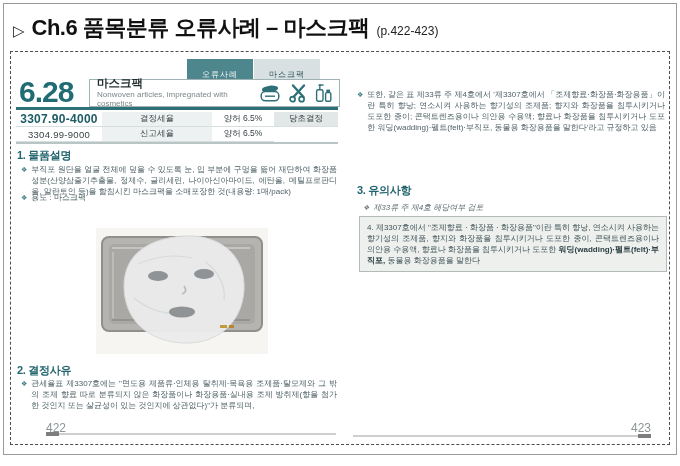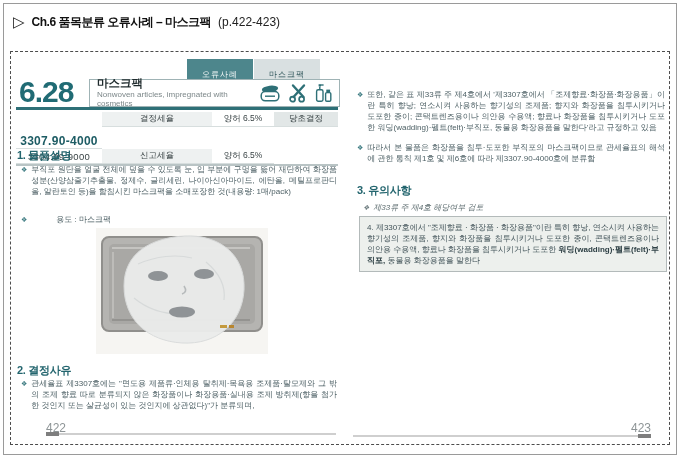--- a/index.html
+++ b/index.html
@@ -7,21 +7,21 @@
     position:relative;width:680px;height:466px;background:#ffffff;
     font-family:"Liberation Sans", sans-serif;overflow:hidden;
   }
   .outer-frame{
     position:absolute;left:3px;top:3px;width:672px;height:450px;
     border:1px solid #9a9a9a;background:#fff;
   }
   
   .header{position:absolute;left:13px;top:13px;display:flex;align-items:baseline;gap:7px;}
   .marker{font-size:15px;color:#222;line-height:1;transform:translateY(1px);}
-  .h-title{font-size:12px;font-weight:bold;color:#111;letter-spacing:-0.5px;}
+  .h-title{font-size:22px;font-weight:bold;color:#111;letter-spacing:-0.5px;}
   .h-pages{font-size:12px;color:#222;}
   
   .inner-box{
     position:absolute;left:10px;top:51px;width:658px;height:392px;
     border:1px dashed #4c4c4c;background:#fff;
   }
   .abs{position:absolute;}
   
   .tab{height:30px;width:66px;font-size:8px;display:flex;align-items:center;justify-content:center;letter-spacing:1px;}
   .tab-active{background:#4d868c;color:#f2f7f7;}
@@ -34,21 +34,21 @@
   }
   .item-title{font-size:11.5px;font-weight:bold;color:#1e2a2c;line-height:1.1;}
   .item-sub{font-size:8px;color:#7c8789;line-height:1.2;}
   .teal-rule{background:#2e7077;height:3px;}
   .icon-row{display:flex;align-items:center;gap:7px;}
   
   .hsk-table{display:grid;grid-template-columns:86px 110px 62px 64px;width:322px;border-bottom:2px solid #b9c4c5;}
   .cell{height:14px;display:flex;align-items:center;justify-content:center;font-size:8.5px;border-bottom:1px solid #d7dede;}
   .cell-label1{background:#47818a;color:#fff;letter-spacing:0.5px;}
   .cell-label2{background:#e2e7e7;color:#3a4446;}
-  .cell-code1{font-size:12px;font-weight:bold;color:#1d5c64;letter-spacing:0.3px;margin-top:22px;}
+  .cell-code1{font-size:12px;font-weight:bold;color:#1d5c64;letter-spacing:0.3px;}
   .cell-code2{font-size:9.5px;color:#3a4446;letter-spacing:0.3px;}
   .cell-mid{background:#eef1f1;color:#3a4446;}
   .cell-rate{color:#3a4446;}
   
   .sec-heading{font-size:11px;font-weight:bold;color:#23656e;letter-spacing:-0.3px;}
   .bullet{display:flex;align-items:flex-start;}
   .bglyph{font-size:7px;color:#3b7a80;margin-right:4px;line-height:11px;flex:none;}
   .btext{font-size:8px;color:#4e6166;line-height:11px;text-align:justify;}
   .small-check .bglyph{color:#6d7c7f;}
   .small-check .btext{color:#5a6a6d;}
@@ -129,21 +129,21 @@
       <div class="cell cell-code2">3304.99-9000</div>
       <div class="cell cell-mid">신고세율</div>
       <div class="cell cell-rate">양허 6.5%</div>
     </div>
 
     <div class="abs sec-heading" style="left:6px;top:96px;">1. 물품설명</div>
     <div class="abs bullet" style="left:10px;top:112px;width:316px;">
       <span class="bglyph">❖</span>
       <span class="btext">부직포 원단을 얼굴 전체에 덮을 수 있도록 눈, 입 부분에 구멍을 뚫어 재단하여 화장품 성분(산양삼줄기추출물, 정제수, 글리세린, 나이아신아마이드, 에탄올, 메틸프로판디올, 알란토인 등)을 함침시킨 마스크팩을 소매포장한 것(내용량: 1매/pack)</span>
     </div>
-    <div class="abs bullet" style="left:10px;top:162px;width:316px;gap:25px;">
+    <div class="abs bullet" style="left:10px;top:140px;width:316px;">
       <span class="bglyph">❖</span>
       <span class="btext">용도 : 마스크팩</span>
     </div>
 
     <div class="abs photo" style="left:85px;top:176px;width:172px;height:126px;">
       <svg width="172" height="126" viewBox="0 0 172 126">
         <rect x="0" y="0" width="172" height="126" fill="#f6f5f2"></rect>
         <rect x="6" y="9" width="160" height="94" rx="7" fill="#b5b4b1" stroke="#908f8c" stroke-width="2"></rect>
         <rect x="13" y="16" width="146" height="80" rx="5" fill="#a9a8a5"></rect>
         <line x1="16" y1="20" x2="154" y2="20" stroke="#cfcecb" stroke-width="1.4"></line>
@@ -168,24 +168,20 @@
 
     <div class="abs pgnum" style="left:35px;top:369px;">422</div>
     <div class="abs foot-line" style="left:35px;top:381px;width:290px;">
       <span class="foot-cap cap-left"></span>
     </div>
 
     <div class="abs bullet" style="left:346px;top:37px;width:308px;">
       <span class="bglyph">❖</span>
       <span class="btext">또한, 같은 표 제33류 주 제4호에서 '제3307호에서 「조제향료·화장품·화장용품」이란 특히 향낭; 연소시켜 사용하는 향기성의 조제품; 향지와 화장품을 침투시키거나 도포한 종이; 콘택트렌즈용이나 의안용 수용액; 향료나 화장품을 침투시키거나 도포한 워딩(wadding)·펠트(felt)·부직포, 동물용 화장용품을 말한다'라고 규정하고 있음</span>
     </div>
-    <div class="abs bullet" style="left:346px;top:90px;width:308px;">
-      <span class="bglyph">❖</span>
-      <span class="btext">따라서 본 물품은 화장품을 침투·도포한 부직포의 마스크팩이므로 관세율표의 해석에 관한 통칙 제1호 및 제6호에 따라 제3307.90-4000호에 분류함</span>
-    </div>
 
     <div class="abs sec-heading" style="left:346px;top:131px;">3. 유의사항</div>
     <div class="abs bullet small-check" style="left:352px;top:150px;width:300px;font-style:italic;">
       <span class="bglyph">❖</span>
       <span class="btext">제33류 주 제4호 해당여부 검토</span>
     </div>
     <div class="abs note-box" style="left:348px;top:164px;width:292px;">
       <span>4. 제3307호에서 "조제향료 · 화장품 · 화장용품"이란 특히 향낭, 연소시켜 사용하는 향기성의 조제품, 향지와 화장품을 침투시키거나 도포한 종이, 콘택트렌즈용이나 의안용 수용액, 향료나 화장품을 침투시키거나 도포한 </span><span class="note-bold">워딩(wadding)·펠트(felt)·부직포,</span><span> 동물용 화장용품을 말한다</span>
     </div>
 

